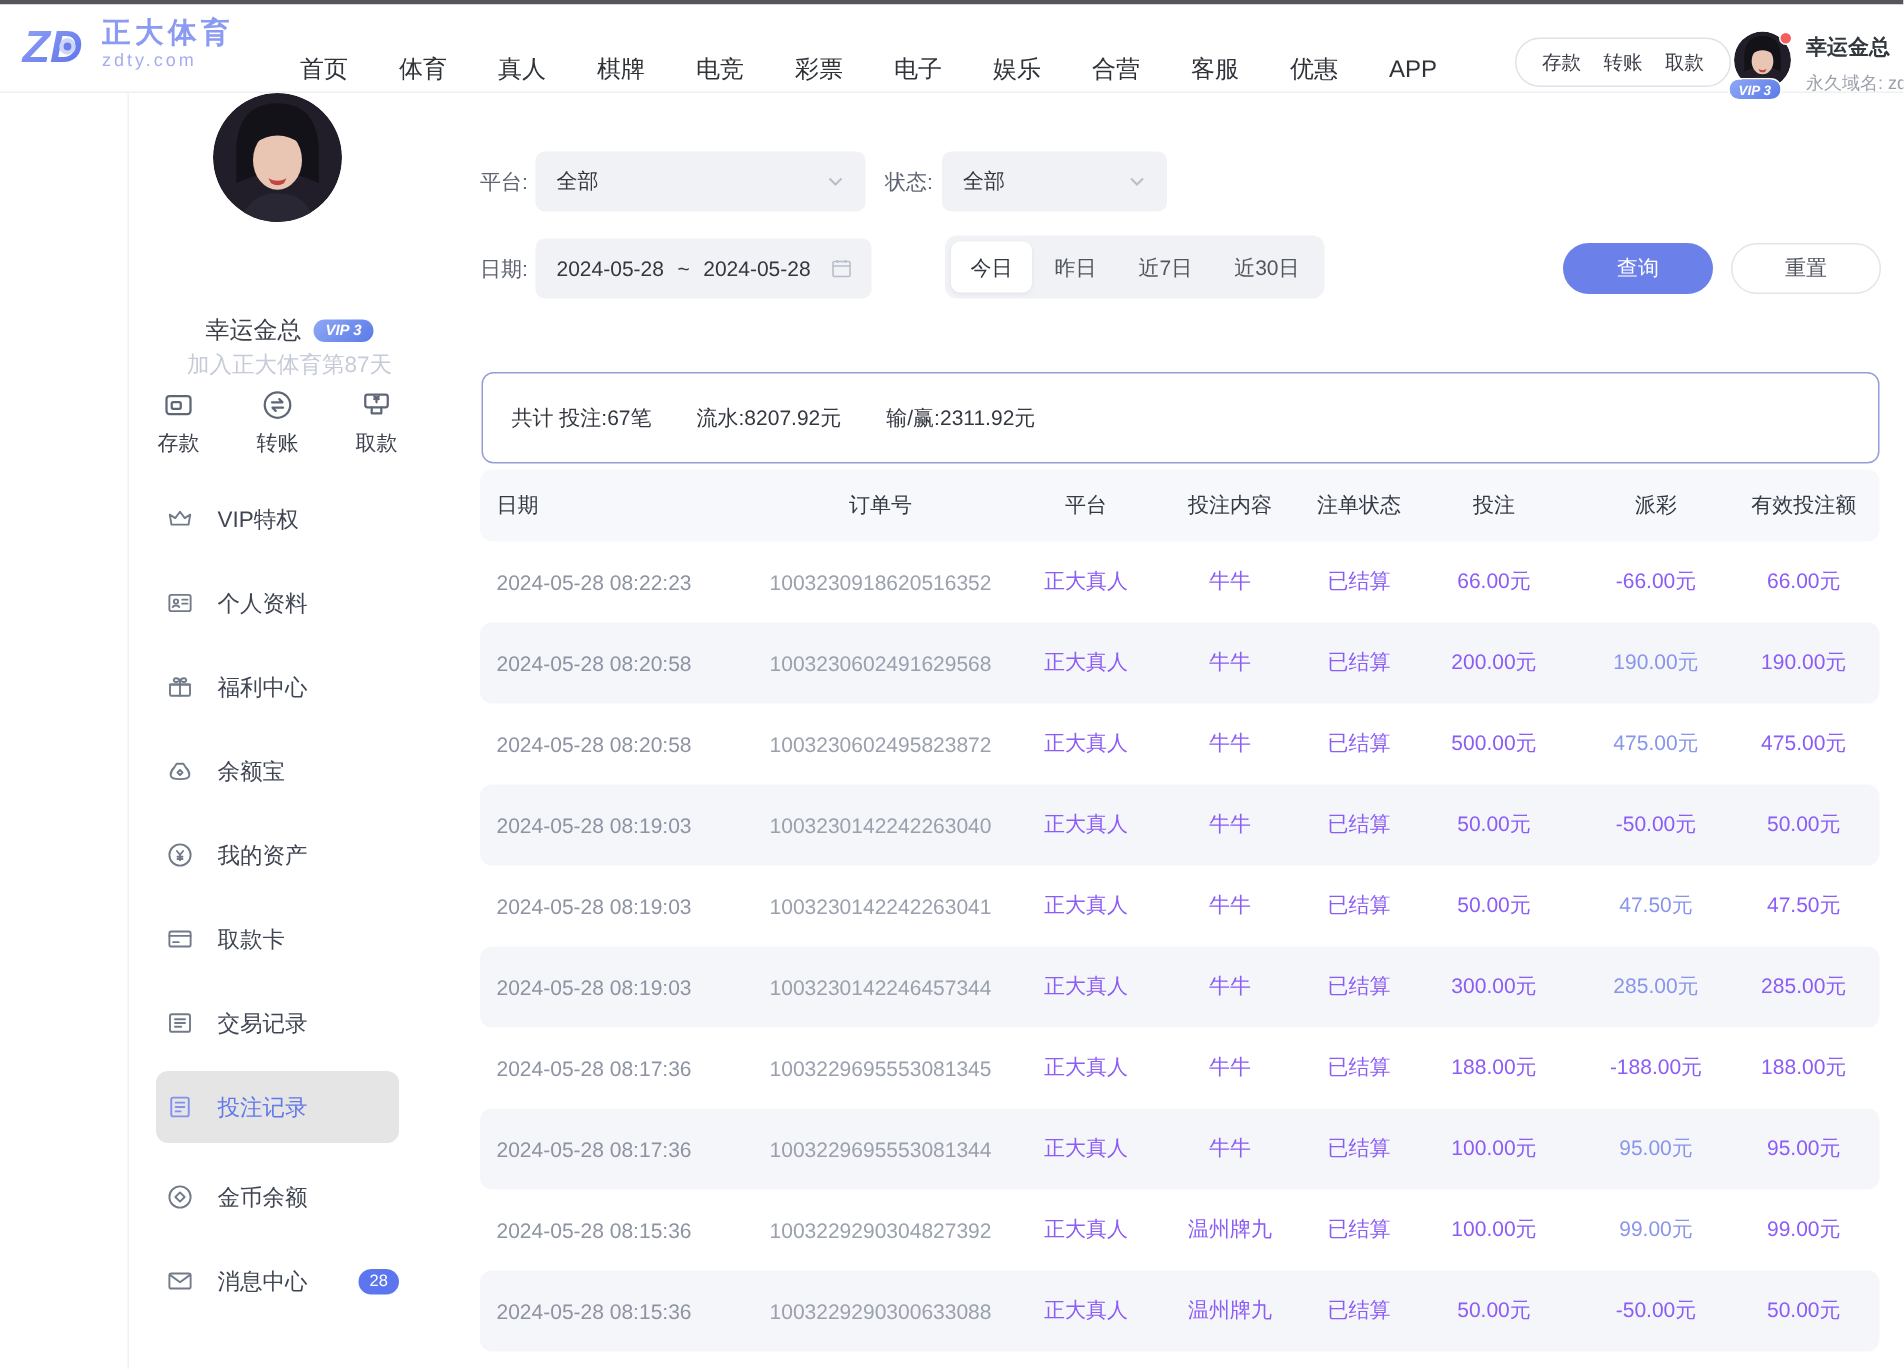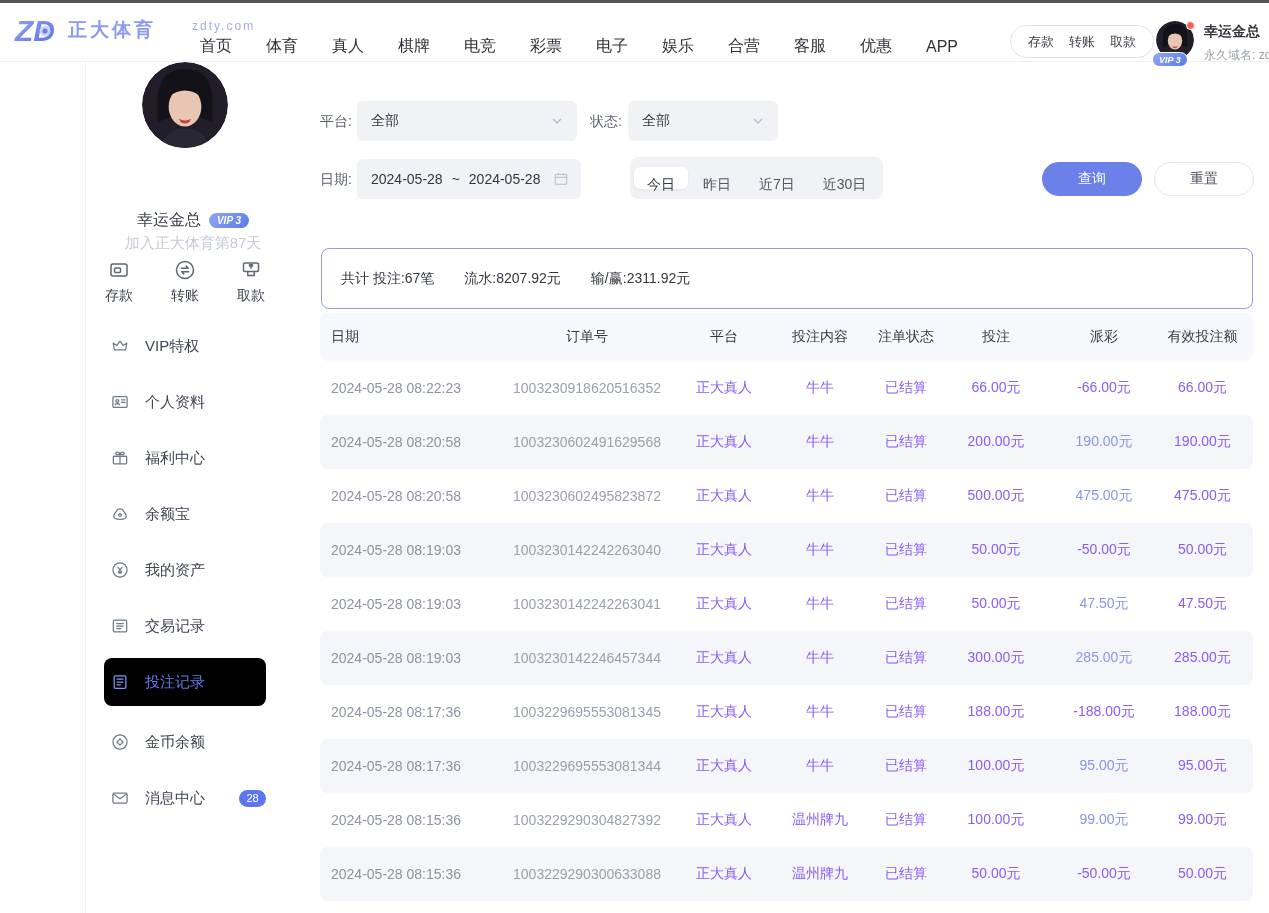--- a/index.html
+++ b/index.html
@@ -5,21 +5,21 @@
   * { margin:0; padding:0; box-sizing:border-box; }
   html,body { width:1269px; height:913px; overflow:hidden; background:#fff;
     font-family:"Liberation Sans","DejaVu Sans",sans-serif; color:#3b414e; }
   .page { position:relative; width:1269px; height:913px; overflow:hidden; }
 
   
   .top-strip { position:absolute; left:0; top:0; width:100%; height:3px; background:#55565a; }
   .navbar { position:absolute; left:0; top:3px; width:100%; height:59px; background:#fff;
     border-bottom:1px solid #eef0f3; }
   .logo { position:absolute; left:14px; top:8px; display:flex; align-items:center; gap:8px; }
-  .logo-names { display:flex; flex-direction:row; line-height:1.1;gap:36px; }
+  .logo-names { display:flex; flex-direction:column; line-height:1.1; }
   .logo-cn { font-size:19px; letter-spacing:3px; color:#8b9bf2; font-weight:bold; }
   .logo-dm { font-size:12px; letter-spacing:2px; color:#a3adf0; }
   .nav-items { position:absolute; left:200px; top:0; height:59px; display:flex; align-items:center; gap:34px; }
   .nav-item { font-size:16px; color:#2f3338; cursor:pointer; white-space:nowrap;margin-top:28px; }
   .wallet-pill { position:absolute; left:1010px; top:22px; height:33px; border:1px solid #e0e2e8;
     border-radius:17px; display:flex; align-items:center; gap:15px; padding:0 17px;
     font-size:13px; color:#3a3e46; background:#fff; }
   .nav-user { position:absolute; left:1156px; top:18px; display:flex; }
   .nav-avatar-wrap { position:relative; width:40px; height:40px; }
   .nav-avatar { width:38px; height:38px; border-radius:50%; overflow:hidden; display:block; }
@@ -47,38 +47,38 @@
   .sb-quick { position:absolute; left:8px; top:196px; width:184px; display:flex; justify-content:space-between; }
   .sb-quick-item { display:flex; flex-direction:column; align-items:center; gap:5px; cursor:pointer; width:52px; }
   .sb-quick-item svg { width:24px; height:24px; stroke:#5f6774; }
   .sb-quick-item span { font-size:14px; color:#3c414c; }
   .sb-menu { position:absolute; left:0; top:194px; width:216px; list-style:none; }
   .menu-slot { height:56px; }
   .menu-row { height:56px; display:flex; align-items:center; padding-left:25px; cursor:pointer; }
   .menu-row svg { width:20px; height:20px; stroke:#717a89; flex:none; }
   .menu-label { font-size:15px; color:#3f4552; margin-left:15px; white-space:nowrap; }
   .menu-slot.active .menu-row { margin:4px 0 4px 19px; height:48px; width:162px; padding-left:6px;
-    background:#000000; border-radius:8px; }
+    background:#e5e5e5; border-radius:8px; }
   .menu-slot.active .menu-row svg { stroke:#8291ee; }
   .menu-slot.active .menu-label { color:#6277e8; }
   .menu-badge { margin-left:34px; background:#5b76ee; color:#fff; font-size:11px; border-radius:9px;
     min-width:27px; height:17px; display:flex; align-items:center; justify-content:center; padding:0 6px; }
 
   
   .f-label { position:absolute; height:40px; line-height:40px; font-size:14px; color:#5d6370; }
   .select { position:absolute; height:40px; background:#f1f2f6; border-radius:6px; display:flex;
     align-items:center; justify-content:space-between; padding:0 12px 0 14px; cursor:pointer; }
   .select .val { font-size:14px; color:#33373f; }
   .select svg, .datebox svg { width:16px; height:16px; stroke:#b9bdc9; flex:none; }
   .datebox { position:absolute; height:40px; background:#f1f2f6; border-radius:6px; display:flex;
     align-items:center; justify-content:space-between; padding:0 12px 0 14px; cursor:pointer; }
   .datebox .dates { font-size:14px; color:#33373f; display:flex; gap:9px; align-items:center; }
   .quick-group { position:absolute; left:630px; top:157px; height:42px; background:#f1f2f6;
     border-radius:8px; display:flex; align-items:center; padding:4px; gap:2px; }
-  .quick-tab { font-size:14px; color:#50555f; padding:0 13px; height:22px; line-height:34px;
+  .quick-tab { font-size:14px; color:#50555f; padding:0 13px; height:34px; line-height:34px;
     border-radius:6px; cursor:pointer; white-space:nowrap; }
   .quick-tab.active { background:#fff; color:#33373f; box-shadow:0 1px 3px rgba(40,50,90,.08); }
   .btn { position:absolute; top:162px; width:100px; height:34px; border-radius:17px; font-size:14px;
     display:flex; align-items:center; justify-content:center; cursor:pointer; }
   .btn-primary { left:1042px; background:#6b80e9; color:#fff; }
   .btn-plain { left:1154px; background:#fff; color:#50555f; border:1px solid #e3e5ea; }
 
   
   .summary { position:absolute; left:321px; top:248px; width:932px; height:61px;
     border:1px solid #959ed6; border-radius:8px; background:#fff; display:flex; align-items:center;
@@ -245,20 +245,29 @@
             <svg viewBox="0 0 24 24" fill="none" stroke-width="1.5" stroke-linecap="round" stroke-linejoin="round">
               <circle cx="12" cy="12" r="8.5"></circle>
               <path d="M9.5 8.8l2.5 3 2.5-3M12 11.8v4.4M10 13.4h4M10 15.2h4"></path>
             </svg>
             <span class="menu-label">我的资产</span>
           </div>
         </li>
         <li class="menu-slot">
           <div class="menu-row">
             <svg viewBox="0 0 24 24" fill="none" stroke-width="1.5" stroke-linecap="round" stroke-linejoin="round">
+              <rect x="3.5" y="6" width="17" height="12" rx="1.5"></rect>
+              <path d="M3.5 9.5h17M6.5 14.5h4.5"></path>
+            </svg>
+            <span class="menu-label">取款卡</span>
+          </div>
+        </li>
+        <li class="menu-slot">
+          <div class="menu-row">
+            <svg viewBox="0 0 24 24" fill="none" stroke-width="1.5" stroke-linecap="round" stroke-linejoin="round">
               <rect x="4" y="5" width="16" height="14" rx="1.5"></rect>
               <path d="M8 9h8M8 12h8M8 15h5"></path>
             </svg>
             <span class="menu-label">交易记录</span>
           </div>
         </li>
         <li class="menu-slot active">
           <div class="menu-row">
             <svg viewBox="0 0 24 24" fill="none" stroke-width="1.5" stroke-linecap="round" stroke-linejoin="round">
               <rect x="5" y="4.5" width="14" height="15" rx="1.5"></rect>

